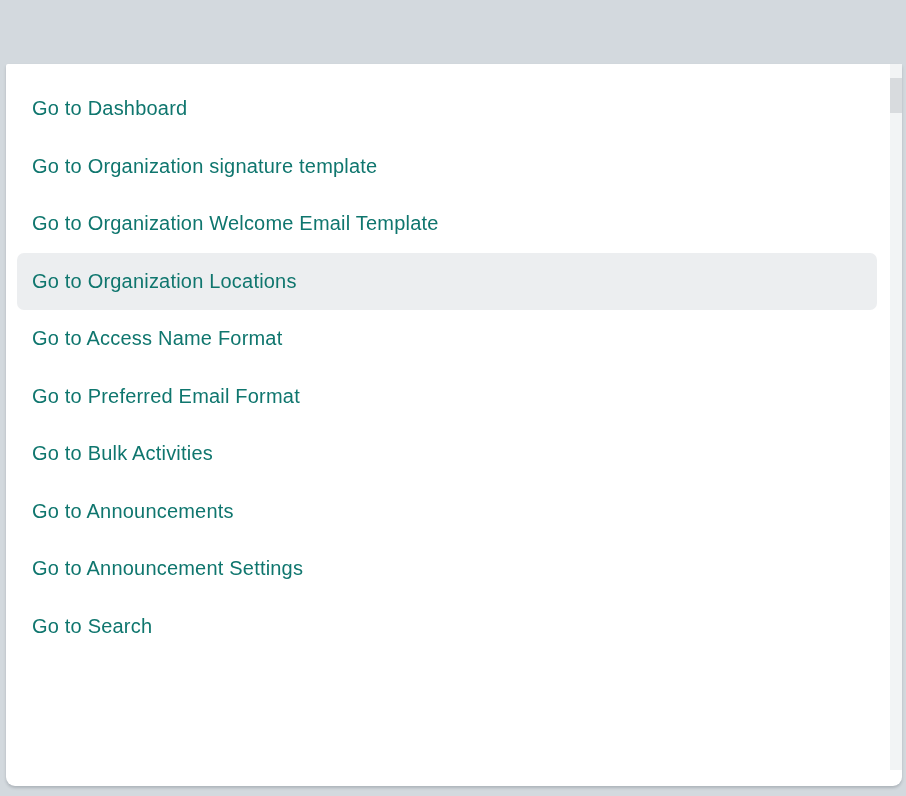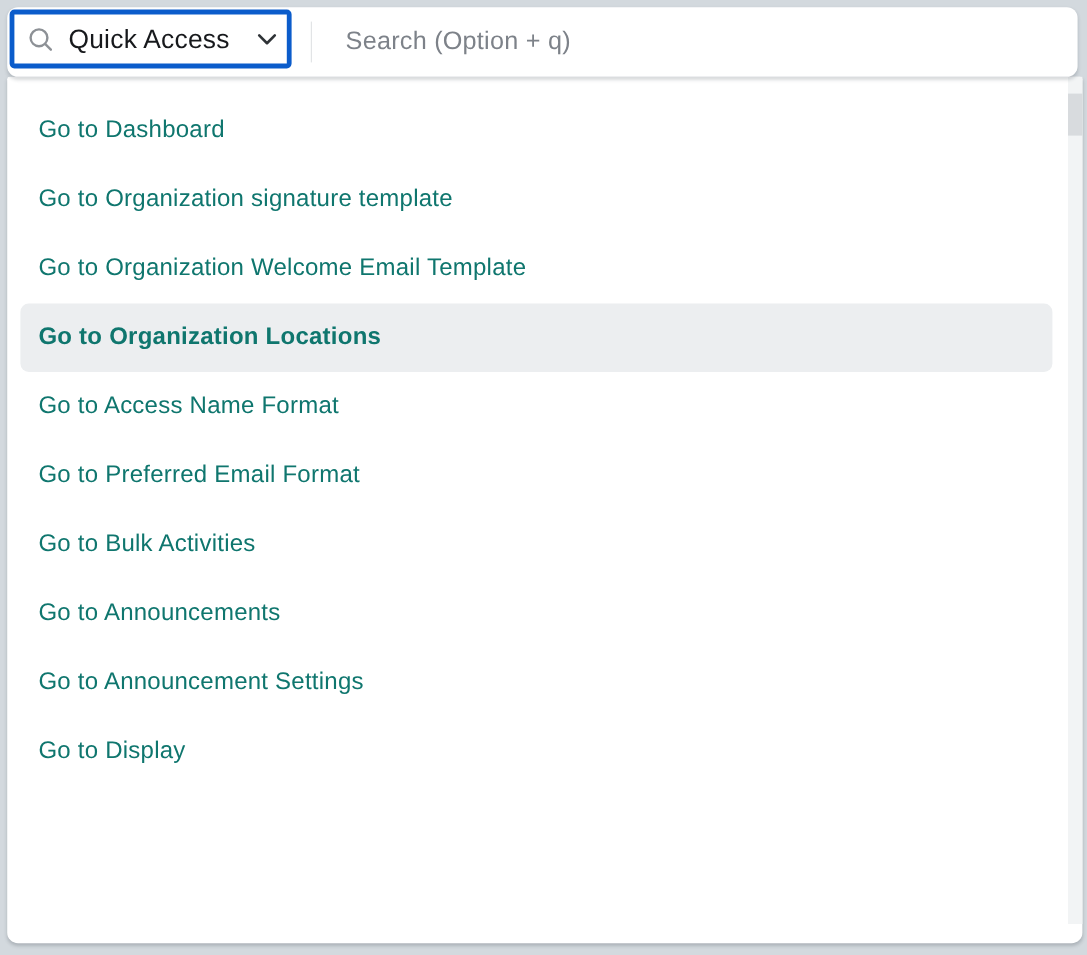--- a/index.html
+++ b/index.html
@@ -94,21 +94,20 @@
     padding: 0 15px;
     border-radius: 7px;
     font-size: 20px;
     letter-spacing: 0.2px;
     color: #0f766e;
     cursor: pointer;
     white-space: nowrap;
   }
   .menu-item.active {
     background: var(--highlight, #eceef0);
-    font-weight: bold;
   }
 
   
   .scrollbar-track {
     position: absolute;
     right: 0; top: 0;
     width: 12px; height: 706px;
     background: #f2f4f5;
   }
   .scrollbar-thumb {
@@ -116,55 +115,34 @@
     right: 0; top: 14px;
     width: 12px; height: 35px;
     background: #d8dbde;
   }
 </style>
 </head>
 <body style="background: rgb(211, 217, 222);">
 
 <div class="stage">
 
-  <div class="topbar">
-
-    <div class="qa-box">
-      <span class="qa-icon">
-        <svg class="search-icon-svg" width="22" height="22" viewBox="0 0 22 22">
-          <circle cx="9.5" cy="9.5" r="7" fill="none" stroke="#8d9196" stroke-width="2"></circle>
-          <line x1="14.6" y1="14.6" x2="19.4" y2="19.4" stroke="#8d9196" stroke-width="2" stroke-linecap="round"></line>
-        </svg>
-      </span>
-      <span class="qa-label">Quick Access</span>
-      <span class="qa-chevron">
-        <svg width="17" height="12" viewBox="0 0 17 12">
-          <polyline points="2,2.5 8.5,9 15,2.5" fill="none" stroke="#2f3337" stroke-width="2.2" stroke-linecap="round" stroke-linejoin="round"></polyline>
-        </svg>
-      </span>
-    </div>
-
-    <div class="bar-divider"></div>
-
-    <input class="search-input" type="text" placeholder="Search (Option + q)" style="">
-  </div>
 
   <div class="panel">
     <div class="menu-list" id="menu-list">
 
     <div class="menu-item">Go to Dashboard</div>
         <div class="menu-item">Go to Organization signature template</div>
         <div class="menu-item">Go to Organization Welcome Email Template</div>
         <div class="menu-item active">Go to Organization Locations</div>
         <div class="menu-item">Go to Access Name Format</div>
         <div class="menu-item">Go to Preferred Email Format</div>
         <div class="menu-item">Go to Bulk Activities</div>
         <div class="menu-item">Go to Announcements</div>
         <div class="menu-item">Go to Announcement Settings</div>
-        <div class="menu-item">Go to Display</div>
+        <div class="menu-item">Go to Search</div>
       </div>
 
     <div class="scrollbar-track">
       <div class="scrollbar-thumb"></div>
     </div>
   </div>
 
 </div>
 
 </body></html>

